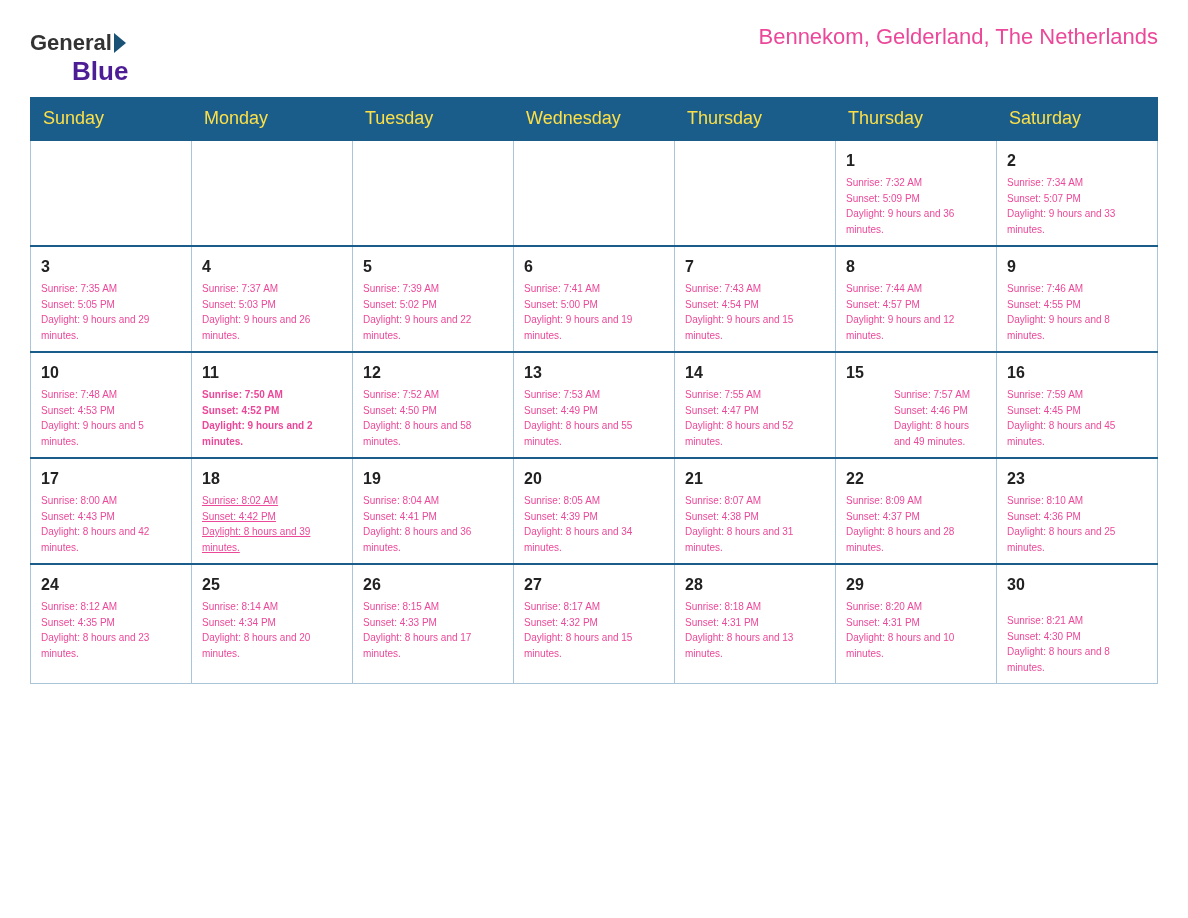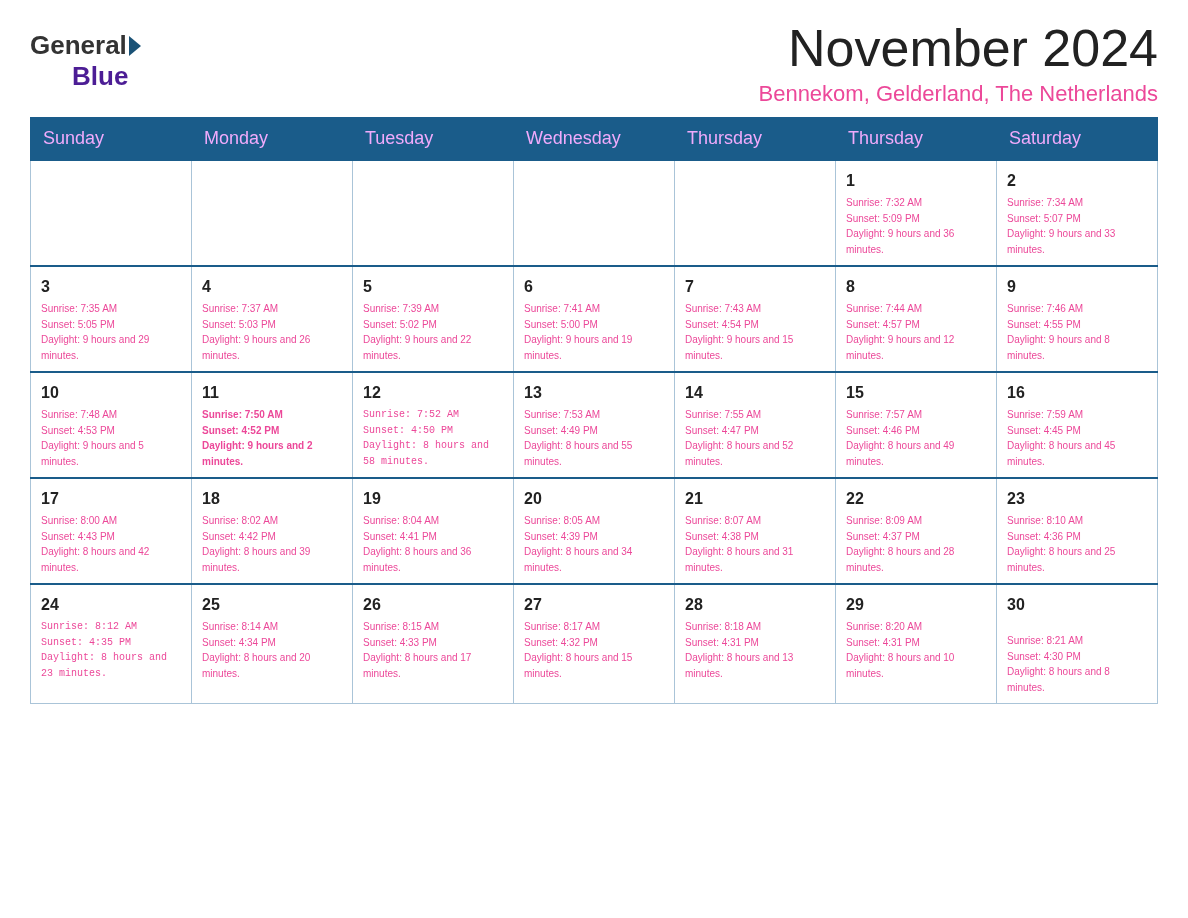--- a/index.html
+++ b/index.html
@@ -16,21 +16,21 @@
       align-items: flex-start;
       margin-bottom: 10px;
     }
     .logo {
       display: flex;
       flex-direction: column;
       align-items: flex-start;
       margin-top: 10px;
     }
     .logo-text-general {
-      font-size: 26px;
+      font-size: 22px;
       font-weight: bold;
       color: #333;
       display: flex;
       align-items: center;
     }
     .logo-arrow {
       display: inline-block;
       width: 0;
       height: 0;
       border-left: 12px solid #1a5276;
@@ -59,21 +59,21 @@
       color: #ec4899;
       margin-top: 4px;
     }
     .calendar {
       width: 100%;
       border-collapse: collapse;
       margin-top: 10px;
     }
     .calendar th {
       background-color: #1a5c8a;
-      color: #f0abfc;
+      color: #fde047;
       font-size: 18px;
       font-weight: normal;
       padding: 10px 12px;
       text-align: left;
       border: 1px solid #1a5c8a;
     }
     .calendar td {
       vertical-align: top;
       border: 1px solid #aac4d8;
       padding: 8px 10px;
@@ -107,21 +107,20 @@
 
 <div class="header-row">
   <div class="logo">
     <div class="logo-text-general">
       <span>General</span>
         <span class="logo-arrow"></span>
     </div>
     <div class="logo-blue">Blue</div>
   </div>
   <div class="title-section">
-    <div class="month-year">November 2024</div>
     <div class="location">Bennekom, Gelderland, The Netherlands</div>
   </div>
 </div>
 
 <table class="calendar">
   <thead>
     <tr>
     <th>Sunday</th>
         <th>Monday</th>
         <th>Tuesday</th>
@@ -203,59 +202,59 @@
 Daylight: 9 hours and 5 minutes.</div>
         </td>
         <td>
           <span class="day-number">11</span>
           <div class="day-info" style="white-space: pre-line; font-weight: bold;">Sunrise: 7:50 AM
 Sunset: 4:52 PM
 Daylight: 9 hours and 2 minutes.</div>
         </td>
         <td>
           <span class="day-number">12</span>
-          <div class="day-info" style="white-space: pre-line; font-family: Liberation Mono, monospace;">Sunrise: 7:52 AM
+          <div class="day-info" style="white-space: pre-line;">Sunrise: 7:52 AM
 Sunset: 4:50 PM
 Daylight: 8 hours and 58 minutes.</div>
         </td>
         <td>
           <span class="day-number">13</span>
           <div class="day-info" style="white-space: pre-line;">Sunrise: 7:53 AM
 Sunset: 4:49 PM
 Daylight: 8 hours and 55 minutes.</div>
         </td>
         <td>
           <span class="day-number">14</span>
           <div class="day-info" style="white-space: pre-line;">Sunrise: 7:55 AM
 Sunset: 4:47 PM
 Daylight: 8 hours and 52 minutes.</div>
         </td>
         <td>
           <span class="day-number">15</span>
-          <div class="day-info" style="white-space: pre-line;">Sunrise: 7:57 AM
+          <div class="day-info" style="white-space: pre-line; margin-left: 48px;">Sunrise: 7:57 AM
 Sunset: 4:46 PM
 Daylight: 8 hours and 49 minutes.</div>
         </td>
         <td>
           <span class="day-number">16</span>
           <div class="day-info" style="white-space: pre-line;">Sunrise: 7:59 AM
 Sunset: 4:45 PM
 Daylight: 8 hours and 45 minutes.</div>
         </td>
       </tr>
       <tr class="week-row">
         <td>
           <span class="day-number">17</span>
           <div class="day-info" style="white-space: pre-line;">Sunrise: 8:00 AM
 Sunset: 4:43 PM
 Daylight: 8 hours and 42 minutes.</div>
         </td>
         <td>
           <span class="day-number">18</span>
-          <div class="day-info" style="white-space: pre-line;">Sunrise: 8:02 AM
+          <div class="day-info" style="white-space: pre-line; text-decoration: underline;">Sunrise: 8:02 AM
 Sunset: 4:42 PM
 Daylight: 8 hours and 39 minutes.</div>
         </td>
         <td>
           <span class="day-number">19</span>
           <div class="day-info" style="white-space: pre-line;">Sunrise: 8:04 AM
 Sunset: 4:41 PM
 Daylight: 8 hours and 36 minutes.</div>
         </td>
         <td>
@@ -279,21 +278,21 @@
         <td>
           <span class="day-number">23</span>
           <div class="day-info" style="white-space: pre-line;">Sunrise: 8:10 AM
 Sunset: 4:36 PM
 Daylight: 8 hours and 25 minutes.</div>
         </td>
       </tr>
       <tr class="week-row">
         <td>
           <span class="day-number">24</span>
-          <div class="day-info" style="white-space: pre-line; font-family: Liberation Mono, monospace;">Sunrise: 8:12 AM
+          <div class="day-info" style="white-space: pre-line;">Sunrise: 8:12 AM
 Sunset: 4:35 PM
 Daylight: 8 hours and 23 minutes.</div>
         </td>
         <td>
           <span class="day-number">25</span>
           <div class="day-info" style="white-space: pre-line;">Sunrise: 8:14 AM
 Sunset: 4:34 PM
 Daylight: 8 hours and 20 minutes.</div>
         </td>
         <td>

